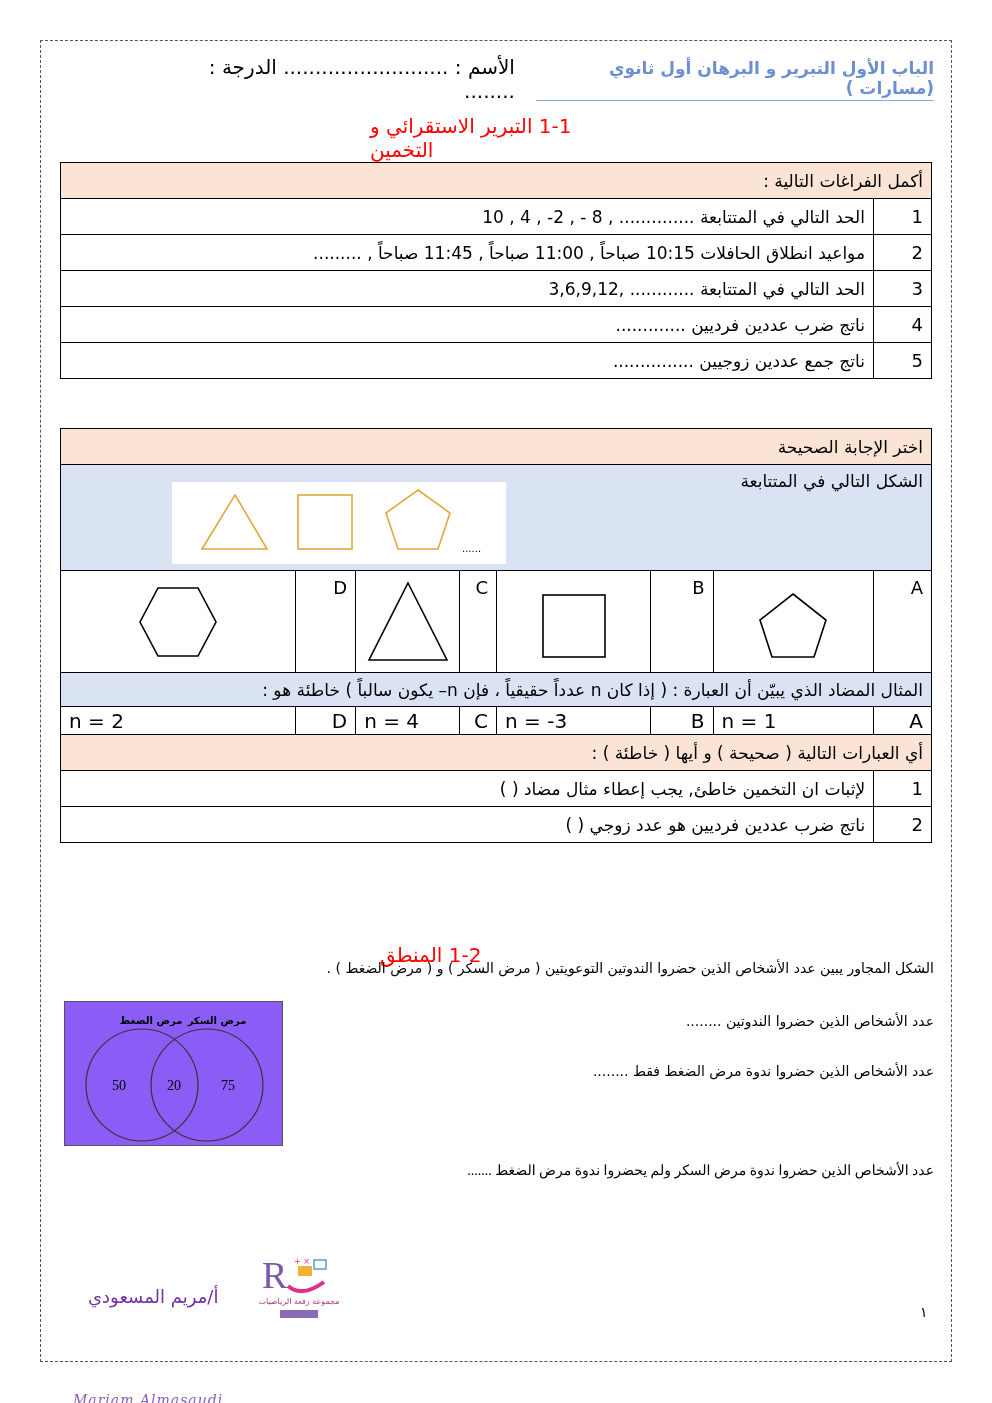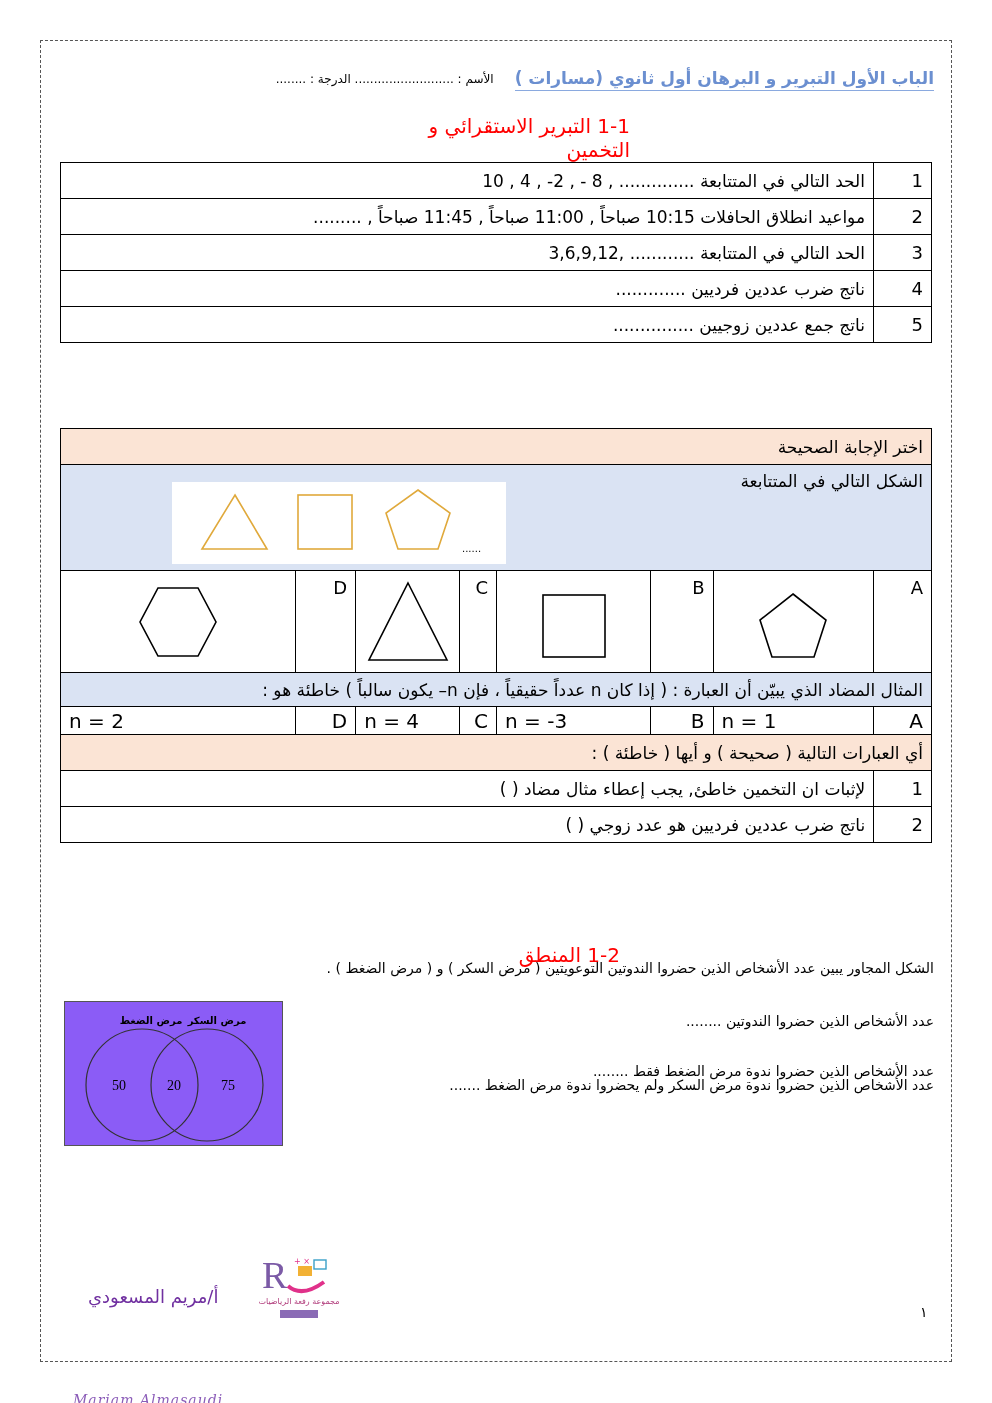--- a/index.html
+++ b/index.html
@@ -13,24 +13,24 @@
 
     .header-line {
       position: absolute; top: 64px; left: 170px; width: 764px; height: 30px;
       direction: rtl; display: flex; align-items: center; font-size: 17px;
     }
     .header-title {
       color: #6b8fd0; font-weight: bold; border-bottom: 1.5px solid #8aa9df; padding-bottom: 2px;
       font-size: 17px;
       margin-left: 7px;
     }
-    .header-name { margin-right: 14px; font-size: 12px; }
+    .header-name { margin-right: 14px; font-size: 20px; }
 
     .section-title {
-      position: absolute; color: #ff0000; font-size: 20px; direction: rtl; text-align: right;
+      position: absolute; color: #ff0000; font-size: 20px; direction: rtl; text-align: left;
     }
 
     table { border-collapse: collapse; direction: rtl; position: absolute; left: 60px; width: 872px; }
     td { border: 1px solid #000; font-size: 17px; padding: 0 8px; vertical-align: middle; }
     .hdr-peach { background: #fbe4d5; }
     .hdr-blue { background: #dae3f3; }
     .num-cell { width: 58px; text-align: right; font-size: 18px; }
 
     .t1 tr { height: 36px; }
 
@@ -62,20 +62,23 @@
 
 <div class="header-line">
   <span class="header-title">الباب الأول التبرير و البرهان أول ثانوي (مسارات )</span>
   <span class="header-name">الأسم : .......................... الدرجة : ........</span>
 </div>
 
 <div class="section-title" style="left:370px; top:114px; width:260px;">1-1 التبرير الاستقرائي و التخمين</div>
 
 <table class="t1" style="top:162px;">
   <tbody>
+      <tr>
+    <td colspan="2" class="hdr-peach">أكمل الفراغات التالية :</td>
+  </tr>
   <tr>
     <td class="num-cell">1</td>
     <td>الحد التالي في المتتابعة      .............. , 8 - , 2- , 4 , 10</td>
   </tr>
   <tr>
     <td class="num-cell">2</td>
     <td>مواعيد انطلاق الحافلات 10:15 صباحاً ,  11:00 صباحاً ,  11:45 صباحاً , .........</td>
   </tr>
   <tr>
     <td class="num-cell">3</td>
@@ -178,21 +181,21 @@
     <polygon points="246,8 278,31 266,67 226,67 214,31" fill="none" stroke="#e0a93b" stroke-width="1.6"></polygon>
     <text x="290" y="70" font-size="10" fill="#000">......</text>
   </svg>
 </div>
 
 <div class="section-title" style="left:380px; top:943px; width:240px;">1-2 المنطق</div>
 
 <div class="logic-text" style="top:960px; right:58px;">الشكل المجاور يبين عدد الأشخاص الذين حضروا الندوتين التوعويتين ( مرض السكر ) و ( مرض الضغط ) .</div>
 <div class="logic-text" style="top:1013px;">عدد الأشخاص الذين حضروا الندوتين ........</div>
 <div class="logic-text" style="top:1063px;">عدد الأشخاص الذين حضروا ندوة مرض الضغط فقط ........</div>
-<div class="logic-text" style="top:1077px;">عدد الأشخاص الذين حضروا ندوة مرض السكر  ولم يحضروا ندوة مرض الضغط .......</div>
+<div class="logic-text" style="top:1162px;font-family:Liberation Serif, serif;">عدد الأشخاص الذين حضروا ندوة مرض السكر  ولم يحضروا ندوة مرض الضغط .......</div>
 
 <div class="venn">
   <svg width="216" height="142" viewBox="0 0 216 142">
     <circle cx="77" cy="83" r="56" fill="none" stroke="#333" stroke-width="1.2"></circle>
     <circle cx="142" cy="83" r="56" fill="none" stroke="#333" stroke-width="1.2"></circle>
     <text x="86" y="22" font-size="10" font-weight="bold" text-anchor="middle" direction="rtl">مرض الضغط</text>
     <text x="152" y="22" font-size="10" font-weight="bold" text-anchor="middle" direction="rtl">مرض السكر</text>
     <text x="54" y="88" font-size="14" text-anchor="middle" font-family="Liberation Serif, serif">50</text>
     <text x="109" y="88" font-size="14" text-anchor="middle" font-family="Liberation Serif, serif">20</text>
     <text x="163" y="88" font-size="14" text-anchor="middle" font-family="Liberation Serif, serif">75</text>

